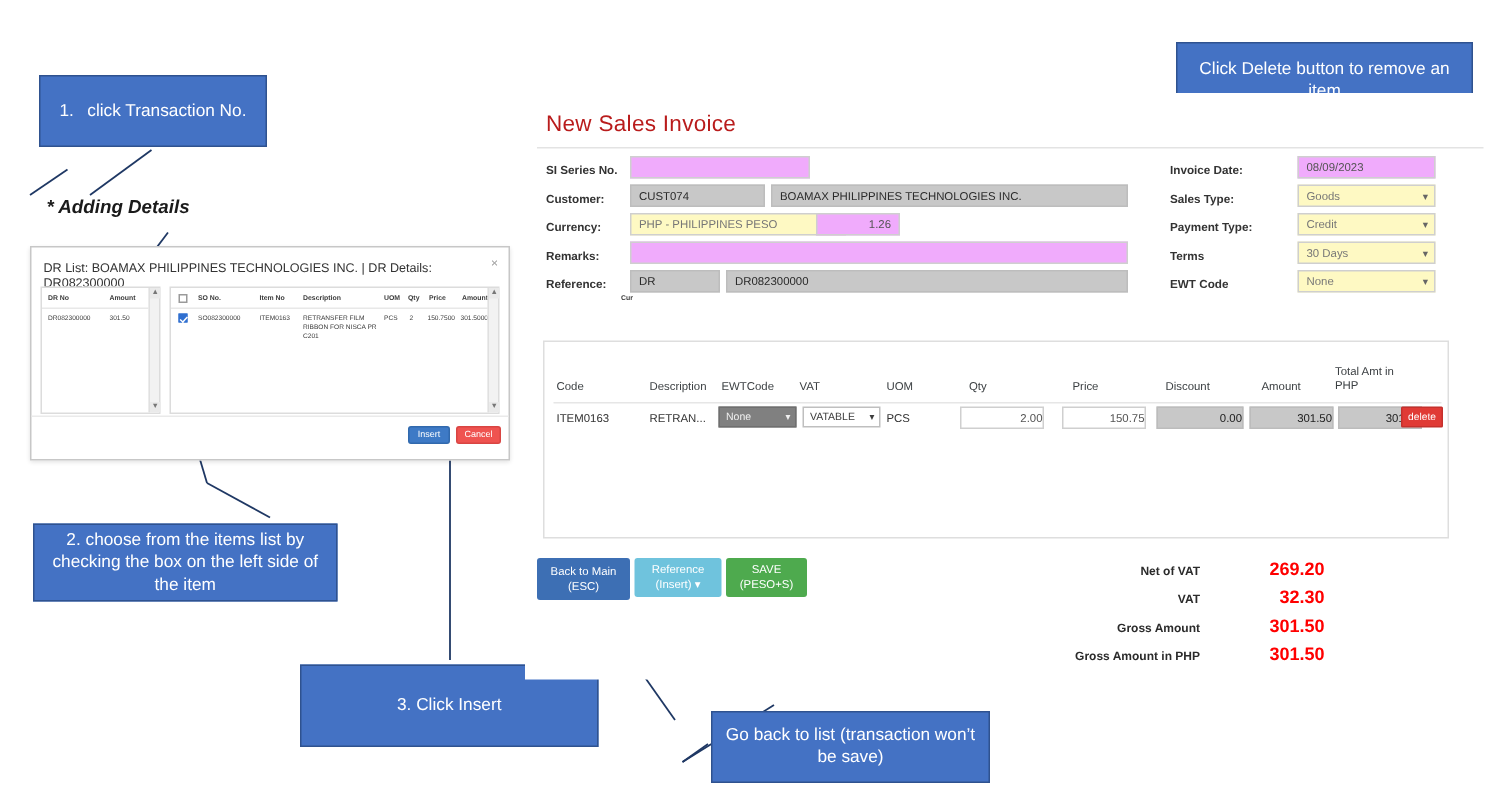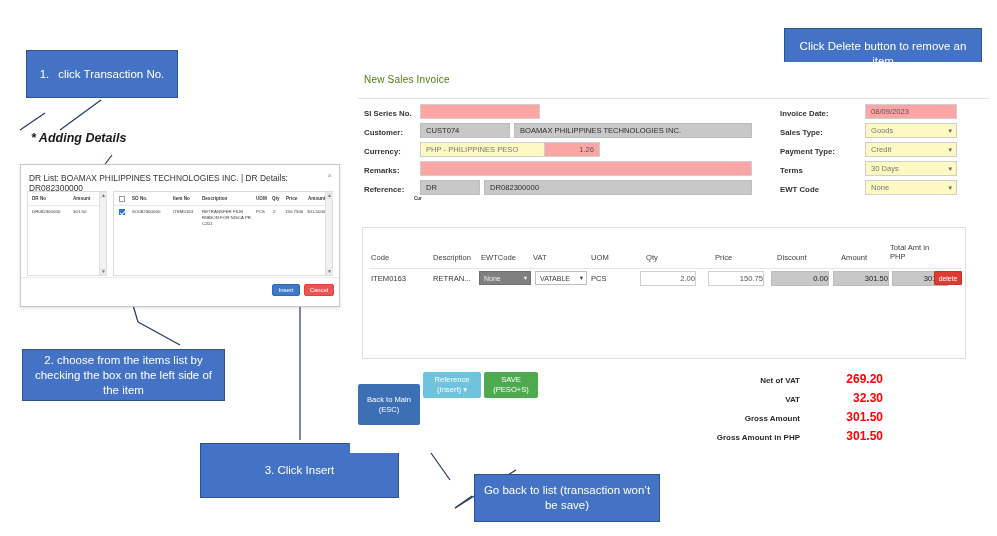--- a/index.html
+++ b/index.html
@@ -34,29 +34,29 @@
   .leader{position:absolute;overflow:visible;pointer-events:none;}
   .leader line{stroke:#1f3864;stroke-width:1.2;}
 
   
   #app-panel{
     left:350px;top:62px;width:647px;height:391px;
     background:#ffffff;
   }
   .app-title{
     position:absolute;left:14px;top:12px;
-    font-size:10px;color:#4d7c0f;letter-spacing:.2px;
+    font-size:15px;color:#b91c1c;letter-spacing:.2px;
   }
   .hr-top{position:absolute;left:8px;top:36px;width:631px;height:1px;background:#e3e3e3;}
 
   
   .f-label{position:absolute;font-size:7.8px;font-weight:bold;color:#333;}
   .f-box{
     position:absolute;box-sizing:border-box;height:15px;
-    border:1px solid #cfcfcf;background:#fca5a5;
+    border:1px solid #cfcfcf;background:#f0abfc;
     font-size:7.6px;color:#555;
     display:flex;align-items:center;padding:0 5px;
   }
   .f-box.gray{background:#c8c8c8;border-color:#bdbdbd;color:#2b2b2b;}
   .f-box.num{justify-content:flex-end;}
   .f-sel{
     position:absolute;box-sizing:border-box;height:15px;
     border:1px solid #cfcfcf;background:#fef9c3;
     font-size:7.6px;color:#777;
     display:flex;align-items:center;padding:0 5px;
@@ -246,21 +246,21 @@
 
     <div class="g-inp" style="left:277px;top:43px;width:56px;">2.00</div>
     <div class="g-inp" style="left:345px;top:43px;width:56px;">150.75</div>
     <div class="g-inp gray" style="left:408px;top:43px;width:58px;">0.00</div>
     <div class="g-inp gray" style="left:470px;top:43px;width:56px;">301.50</div>
     <div class="g-inp gray" style="left:529px;top:43px;width:56px;">301.50</div>
 
     <div class="btn-del" style="left:571px;top:43px;">delete</div>
   </div>
 
-  <div class="act blue" style="left:8px;top:322px;width:62px;height:41px;">
+  <div class="act blue" style="left:8px;top:310px;width:62px;height:28px;">
     <span>Back to Main</span>
     <span>(ESC)</span>
   </div>
   <div class="act teal" style="left:73px;top:310px;width:58px;height:26px;">
     <span>Reference</span>
     <span>(Insert) ▾</span>
   </div>
   <div class="act green" style="left:134px;top:310px;width:54px;height:26px;">
     <span>SAVE</span>
     <span>(PESO+S)</span>

